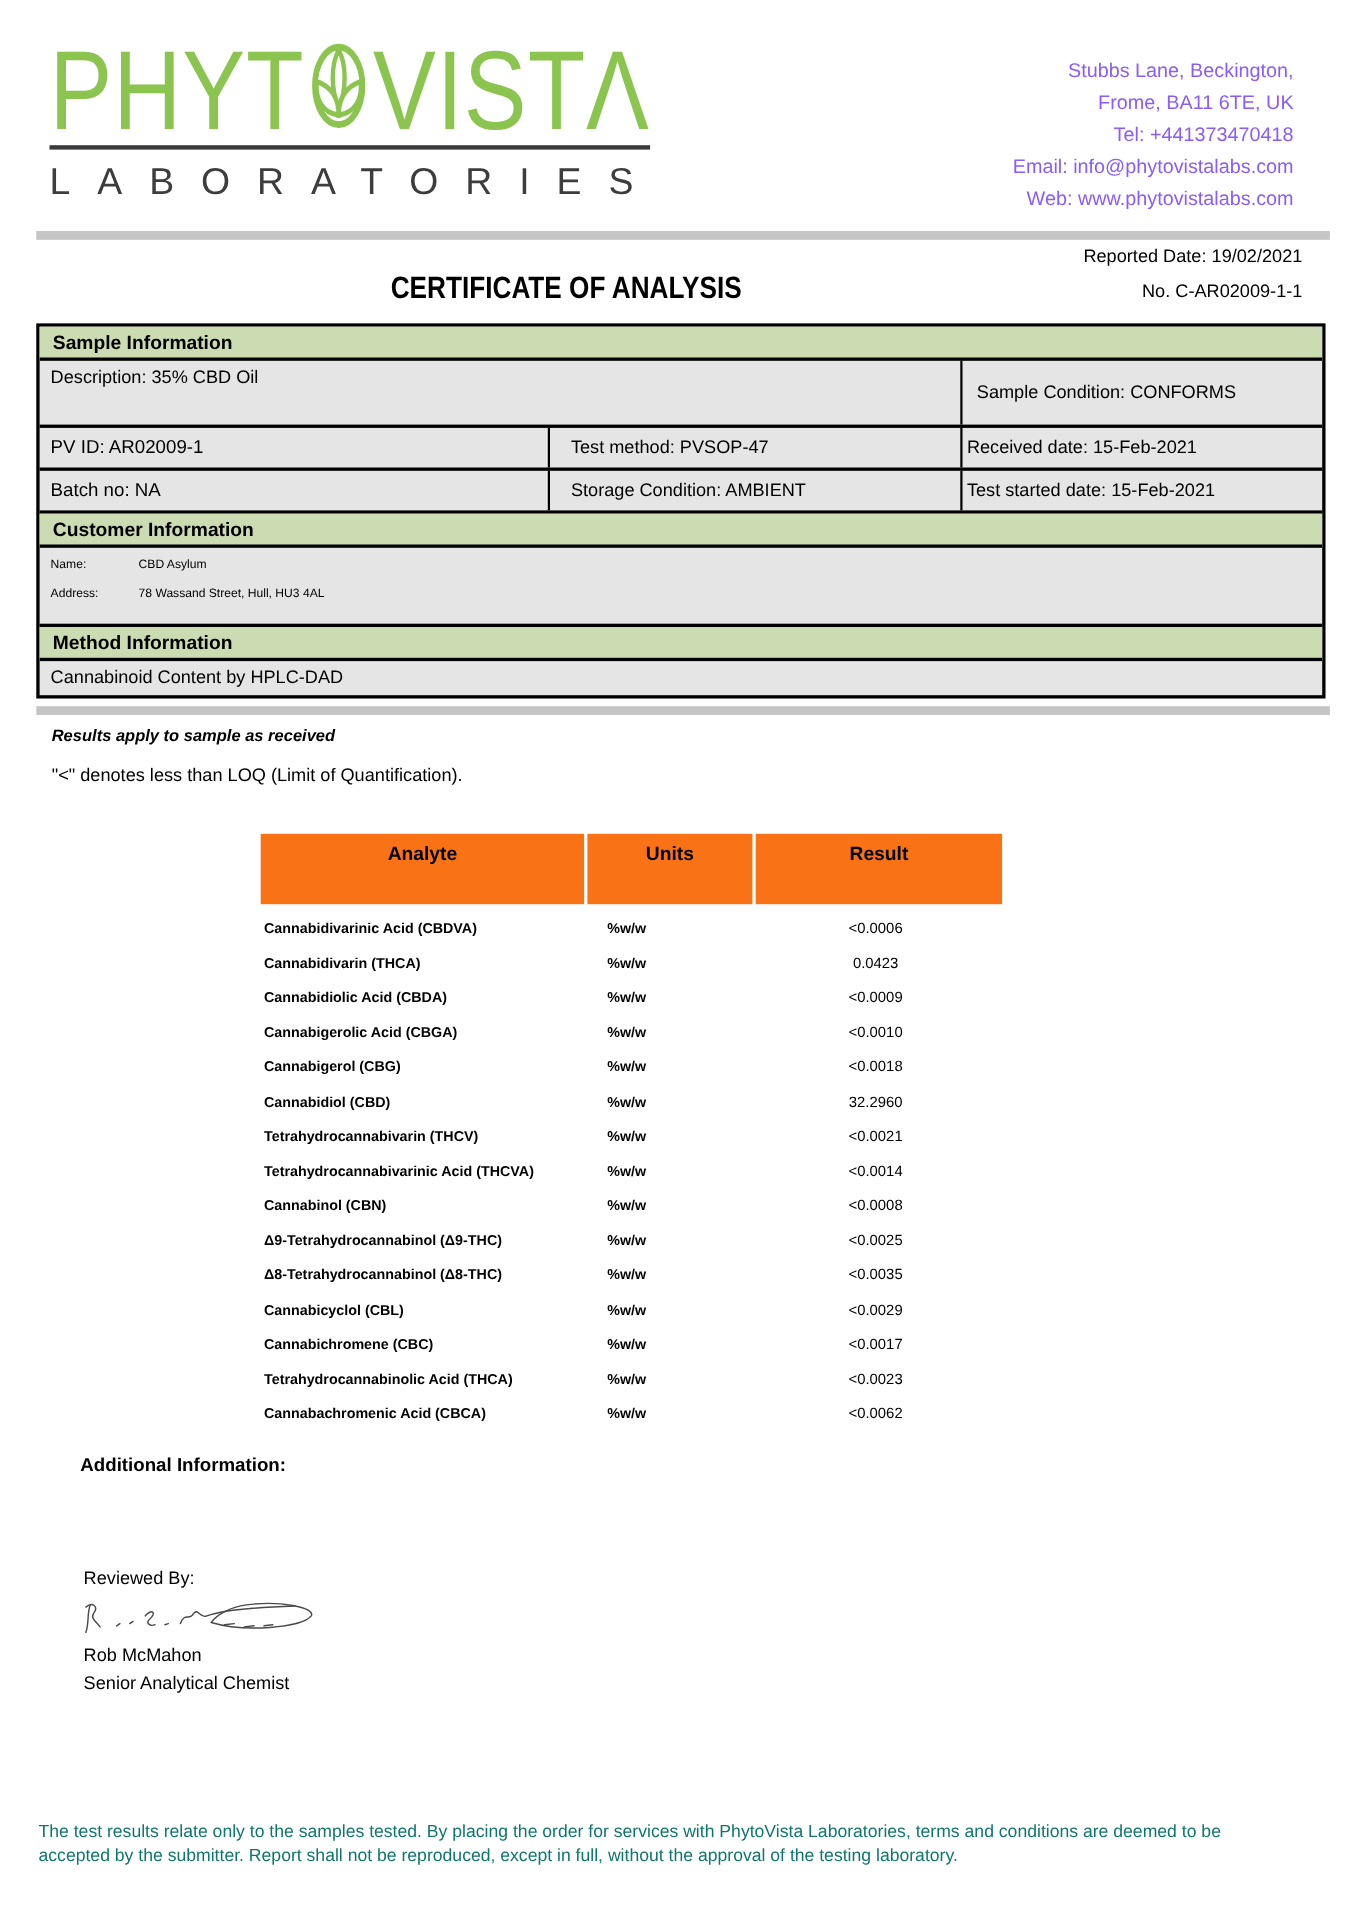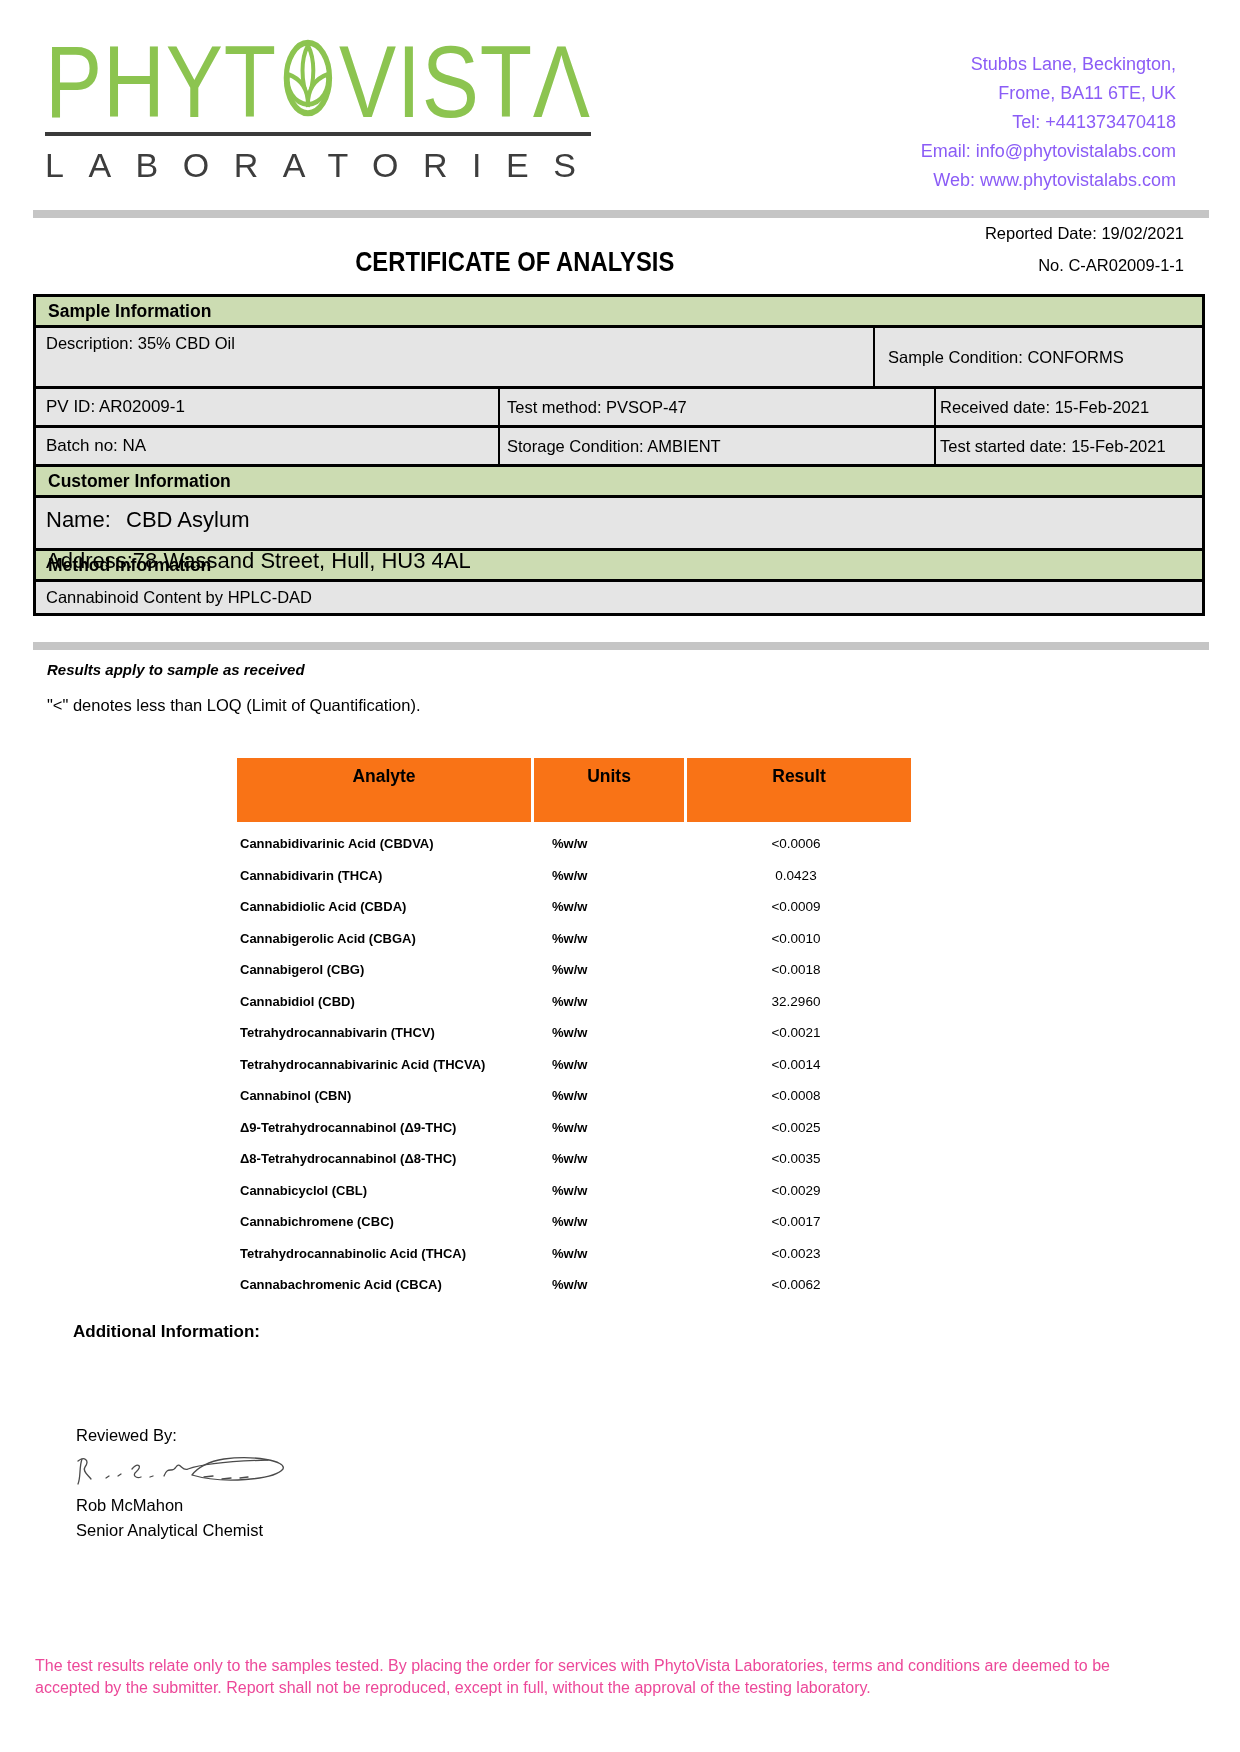--- a/index.html
+++ b/index.html
@@ -34,23 +34,23 @@
   
   .info-tables { position:absolute; left:33px; top:294px; width:1172px; border:3px solid #000; background:#e5e5e5; }
   .sec-bar { background:#ccdcb2; border-bottom:3px solid #000; height:31px; line-height:28px; padding-left:12px; font-size:17.5px; font-weight:700; }
   .sec-bar.mid { border-top:0; }
   .si-row1 { display:flex; height:61px; border-bottom:3px solid #000; }
   .cell-desc { width:839px; border-right:2px solid #000; padding:6px 0 0 10px; font-size:16.5px; }
   .cell-cond { flex:1; display:flex; align-items:center; padding-left:13px; font-size:16.5px; }
   .si-row { display:flex; height:39px; border-bottom:3px solid #000; }
   .si-row:last-of-type { }
   .c1 { width:464px; border-right:2px solid #000; display:flex; align-items:center; padding-left:10px; font-size:17px; }
-  .c2 { width:436px; border-right:2px solid #000; display:flex; align-items:center; padding-left:7px; font-size:16.5px; }
+  .c2 { width:375px; border-right:2px solid #000; display:flex; align-items:center; padding-left:19px; font-size:16.5px; }
   .c3 { flex:1; display:flex; align-items:center; padding-left:4px; font-size:16.5px; }
-  .cust-body { height:53px; padding:7px 0 0 10px; font-size:22px; border-bottom:3px solid #000; }
+  .cust-body { height:72px; padding:7px 0 0 10px; font-size:11px; border-bottom:3px solid #000; }
   .cust-line { margin-top:2px; }
   .cust-line + .cust-line { margin-top:15px; }
   .lbl { display:inline-block; min-width:80px; }
   .method-body { height:31px; display:flex; align-items:center; padding-left:10px; font-size:16.5px; }
 
   
   .note1 { position:absolute; left:47px; top:661px; font-size:15px; font-weight:700; font-style:italic; }
   .note2 { position:absolute; left:47px; top:696px; font-size:16.5px; }
 
   
@@ -65,21 +65,21 @@
   .ra { width:294px; font-weight:700; font-size:13px; padding-left:3px; }
   .ru { width:150px; font-weight:700; font-size:13px; padding-left:21px; }
   .rr { flex:1; text-align:center; font-size:13.5px; }
 
   
   .additional { position:absolute; left:73px; top:1322px; font-size:17px; font-weight:700; }
   .sig-block { position:absolute; left:76px; top:1426px; font-size:16.5px; }
   .sig-svg { display:block; margin:6px 0 2px -4px; }
   .sig-name { line-height:25px; }
   .sig-title { line-height:25px; }
-  .footer { position:absolute; left:35px; top:1655px; width:1085px; font-size:16px; line-height:22px; color:#ec4899; }
+  .footer { position:absolute; left:35px; top:1655px; width:1085px; font-size:16px; line-height:22px; color:#0f766e; }
 </style>
 </head>
 <body>
 
 <div class="page">
 
   <div class="logo-block">
     <div class="logo-row">
       <span class="logo-txt">PHYT</span>
       <svg class="leaf-svg" viewBox="0 0 64 84" xmlns="http://www.w3.org/2000/svg">

